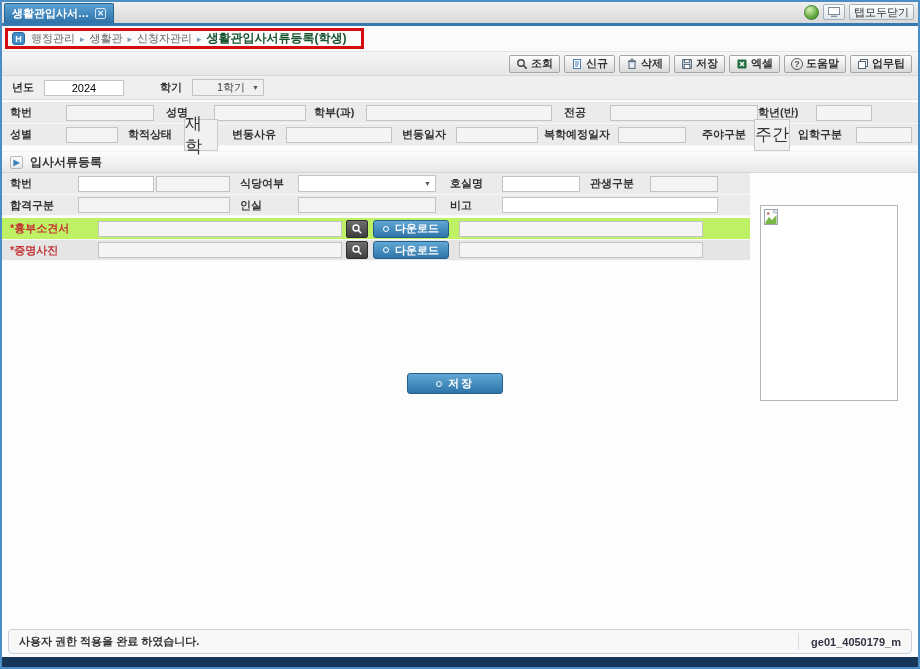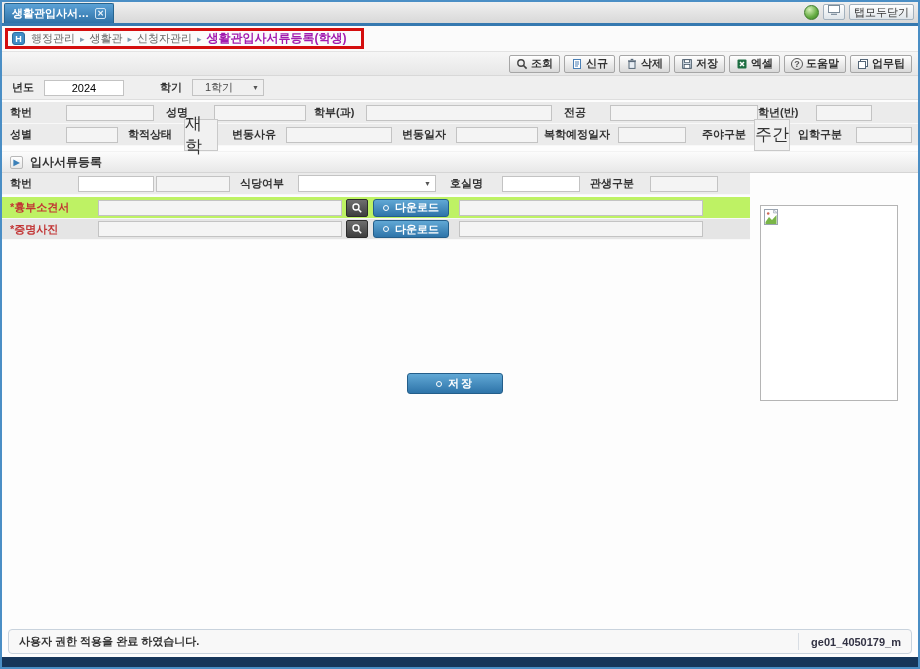--- a/index.html
+++ b/index.html
@@ -10,29 +10,29 @@
     display: flex; flex-direction: column; overflow: hidden;
   }
   
   .tabbar { height: 21px; background: linear-gradient(#f0f0f0,#d8d8d8); position: relative; display:flex; align-items:flex-end; flex:0 0 auto; }
   .tab { height: 20px; margin-left: 2px; padding: 0 7px; display:flex; align-items:center; gap:6px;
     background: linear-gradient(#5ba2d6,#2f72a8); border:1px solid #26648f; border-bottom:none;
     border-radius: 2px 2px 0 0; color:#fff; font-size:11px; font-weight:bold; }
   .tab-close { width: 11px; height: 11px; border:1px solid #cfe3f2; border-radius:2px; font-size:8px; line-height:9px; text-align:center; color:#eaf4fc; cursor:pointer; }
   .tabbar-right { position:absolute; right:4px; top:2px; display:flex; align-items:center; gap:4px; }
   .orb { width:15px; height:15px; border-radius:50%; background: radial-gradient(circle at 35% 28%, #d6f0b8, #64ab41 60%, #3f7d2c); border:1px solid #3f7d2c; }
-  .mini-btn { height:16px; display:flex; align-items:flex-start; gap:3px; padding:0 4px; border:1px solid #a3b1bd; border-radius:2px; background:linear-gradient(#ffffff,#dfe5ea); font-size:11px; color:#333; cursor:pointer; }
+  .mini-btn { height:16px; display:flex; align-items:center; gap:3px; padding:0 4px; border:1px solid #a3b1bd; border-radius:2px; background:linear-gradient(#ffffff,#dfe5ea); font-size:11px; color:#333; cursor:pointer; }
   .blueline { height:3px; background:#3679b0; flex:0 0 auto; }
   
   .crumbbar { height: 26px; background:#fbfbfb; border-bottom:1px solid #e3e3e3; display:flex; align-items:center; padding-left:3px; flex:0 0 auto; }
   .crumb-box { display:flex; align-items:center; border:3px solid #d40e0e; padding:1px 14px 1px 4px; height:21px; }
   .h-icon { width:13px; height:13px; background:#3f8cc6; border:1px solid #2d6c9e; color:#fff; font-size:9px; font-weight:bold; text-align:center; line-height:12px; border-radius:3px; margin-right:6px; flex:0 0 auto; }
   .crumb-item { color:#666; font-size:11px; }
   .crumb-sep { color:#7d9ab0; font-size:9px; margin:0 5px; }
-  .crumb-current { color:#a21caf; font-weight:bold; font-size:12px; }
+  .crumb-current { color:#14532d; font-weight:bold; font-size:12px; }
   
   .toolbar { height:24px; background:linear-gradient(#f6f6f6,#e7e7e7); border-bottom:1px solid #d8d8d8; display:flex; justify-content:flex-end; align-items:center; gap:4px; padding-right:6px; flex:0 0 auto; }
   .tbtn { height:18px; display:flex; align-items:center; gap:3px; padding:0 6px; border:1px solid #a6a6a6; border-radius:2px;
     background:linear-gradient(#ffffff,#d9d9d9); font-size:11px; font-weight:bold; color:#333; cursor:pointer; }
   .help-ic { width:12px; height:12px; border:1px solid #555; border-radius:50%; font-size:9px; line-height:10px; text-align:center; color:#555; font-weight:bold; }
   
   .filterrow { height:24px; background:#efefef; border-bottom:1px solid #dedede; display:flex; align-items:center; font-size:11px; flex:0 0 auto; }
   .flabel { font-weight:bold; color:#333; font-size:11px; }
   .ffield { height:16px; border:1px solid #c3c3c3; background:#fff; font-size:11px; font-family:"Liberation Sans",sans-serif; padding:0 3px; }
   .dis { background:#f4f4f4; }
@@ -152,21 +152,21 @@
       </svg>
       <span>업무팁</span>
     </div>
   </div>
 
   <div class="filterrow">
     <span class="flabel" style="margin-left:10px;">년도</span>
     <input class="ffield" style="width: 80px; margin-left: 10px; text-align: center;" value="2024">
     <span class="flabel" style="margin-left:36px;">학기</span>
     <div class="dropdown" style="width:72px; margin-left:10px; background:#f0f0f0;">
-      <span style="margin-left:8px;">1학기</span>
+      <span style="margin-left:20px;">1학기</span>
       <span class="dd-arrow">▼</span>
     </div>
   </div>
 
   <div class="content">
 
     <div class="frow">
       <span class="flabel" style="width:46px;">학번</span>
       <input class="ffield dis" style="width: 88px; margin-left: 10px;">
       <span class="flabel" style="width:44px; margin-left:12px;">성명</span>
@@ -208,20 +208,28 @@
       <span class="flabel" style="width:52px; margin-left:10px;">식당여부</span>
       <div class="dropdown" style="width:138px; margin-left:6px;">
         <span></span>
         <span class="dd-arrow">▼</span>
       </div>
       <span class="flabel" style="width:44px; margin-left:14px;">호실명</span>
       <input class="ffield" style="width: 78px; margin-left: 8px;">
       <span class="flabel" style="width:54px; margin-left:10px;">관생구분</span>
       <input class="ffield dis" style="width: 68px; margin-left: 6px;">
     </div>
+    <div class="frow narrow" style="height:21px;">
+      <span class="flabel" style="width:60px;">합격구분</span>
+      <input class="ffield dis" style="width: 152px; margin-left: 8px;">
+      <span class="flabel" style="width:52px; margin-left:10px;">인실</span>
+      <input class="ffield dis" style="width: 138px; margin-left: 6px;">
+      <span class="flabel" style="width:44px; margin-left:14px;">비고</span>
+      <input class="ffield" style="width: 216px; margin-left: 8px;">
+    </div>
     <div style="height:2px;"></div>
     <div class="frow narrow" style="background:#bef264;">
       <span class="redlbl" style="width:84px;"><span>*</span><span>흉부소견서</span></span>
       <input class="ffield dis" style="width: 244px; margin-left: 4px;">
       <div class="search-btn" style="margin-left:4px;">
         <svg width="12" height="12" viewBox="0 0 12 12">
           <circle cx="5" cy="5" r="3" fill="none" stroke="#fff" stroke-width="1.4"></circle>
           <line x1="7.3" y1="7.3" x2="10.2" y2="10.2" stroke="#fff" stroke-width="1.6"></line>
         </svg>
       </div>

